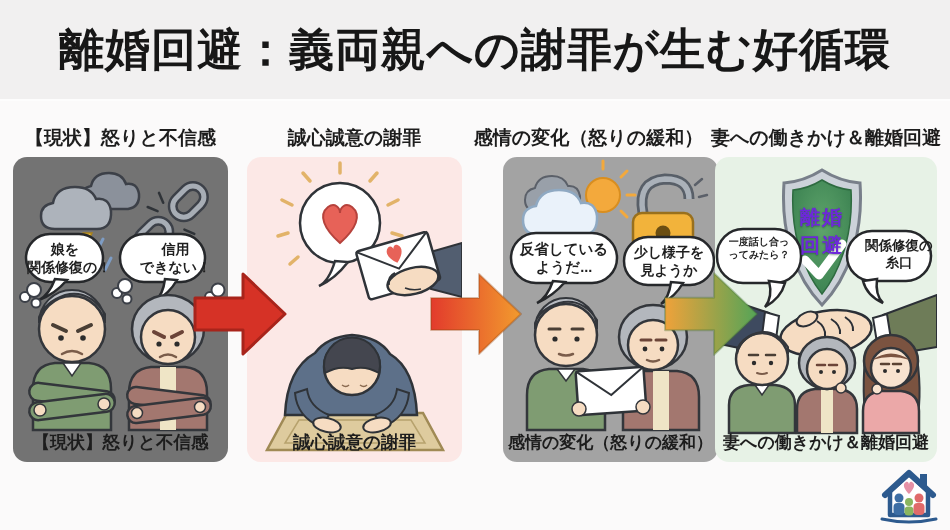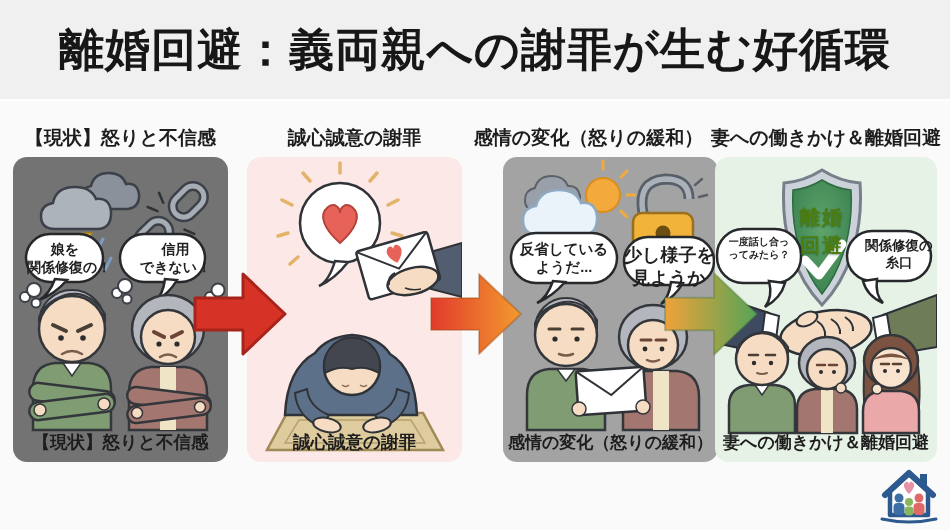--- a/index.html
+++ b/index.html
@@ -31,21 +31,21 @@
   .bottom-label{
     position:absolute;left:0;bottom:8px;width:100%;text-align:center;
     font-size:17.5px;font-weight:800;color:#1d1d1d;white-space:nowrap;
   }
   .bubble-text{
     position:absolute;text-align:center;font-weight:700;color:#1f1f1f;
     line-height:1.25;z-index:4;
   }
   .bubble-text div{white-space:nowrap;}
   .shield-text{
-    position:absolute;text-align:center;font-weight:900;color:#4d7c0f;
+    position:absolute;text-align:center;font-weight:900;color:#6d28d9;
     font-size:20px;line-height:1.4;z-index:4;letter-spacing:2px;
     text-shadow:0 1px 2px rgba(20,70,35,.5);
   }
   .arrow{position:absolute;z-index:6;}
   .logo{position:absolute;z-index:6;}
 </style>
 </head>
 <body>
 
 <div class="stage">
@@ -272,21 +272,21 @@
           <path d="M74 212 L108 238 L142 212" fill="none" stroke="#2f3338" stroke-width="2"></path>
         </g>
         <circle cx="76" cy="252" r="7" fill="#f6dcc2" stroke="#33363b" stroke-width="1.5"></circle>
         <circle cx="140" cy="250" r="7" fill="#f6dcc2" stroke="#33363b" stroke-width="1.5"></circle>
       </g>
     </svg>
     <div class="bubble-text" style="left:8px;top:83px;width:106px;font-size:14.5px;">
       <div>反省している</div>
       <div>ようだ...</div>
     </div>
-    <div class="bubble-text" style="left:121px;top:87px;width:90px;font-size:18px;">
+    <div class="bubble-text" style="left:121px;top:87px;width:90px;font-size:14px;">
       <div>少し様子を</div>
       <div>見ようか</div>
     </div>
     <div class="bottom-label" style="font-size:17px;">感情の変化（怒りの緩和）</div>
   </div>
 
   <div class="panel" style="left:715px;width:222px;background:#e7f2e6;">
     <svg width="222" height="305" viewBox="0 0 222 305">
       <defs>
         <radialGradient id="shieldGrad" cx="50%" cy="42%" r="65%">

